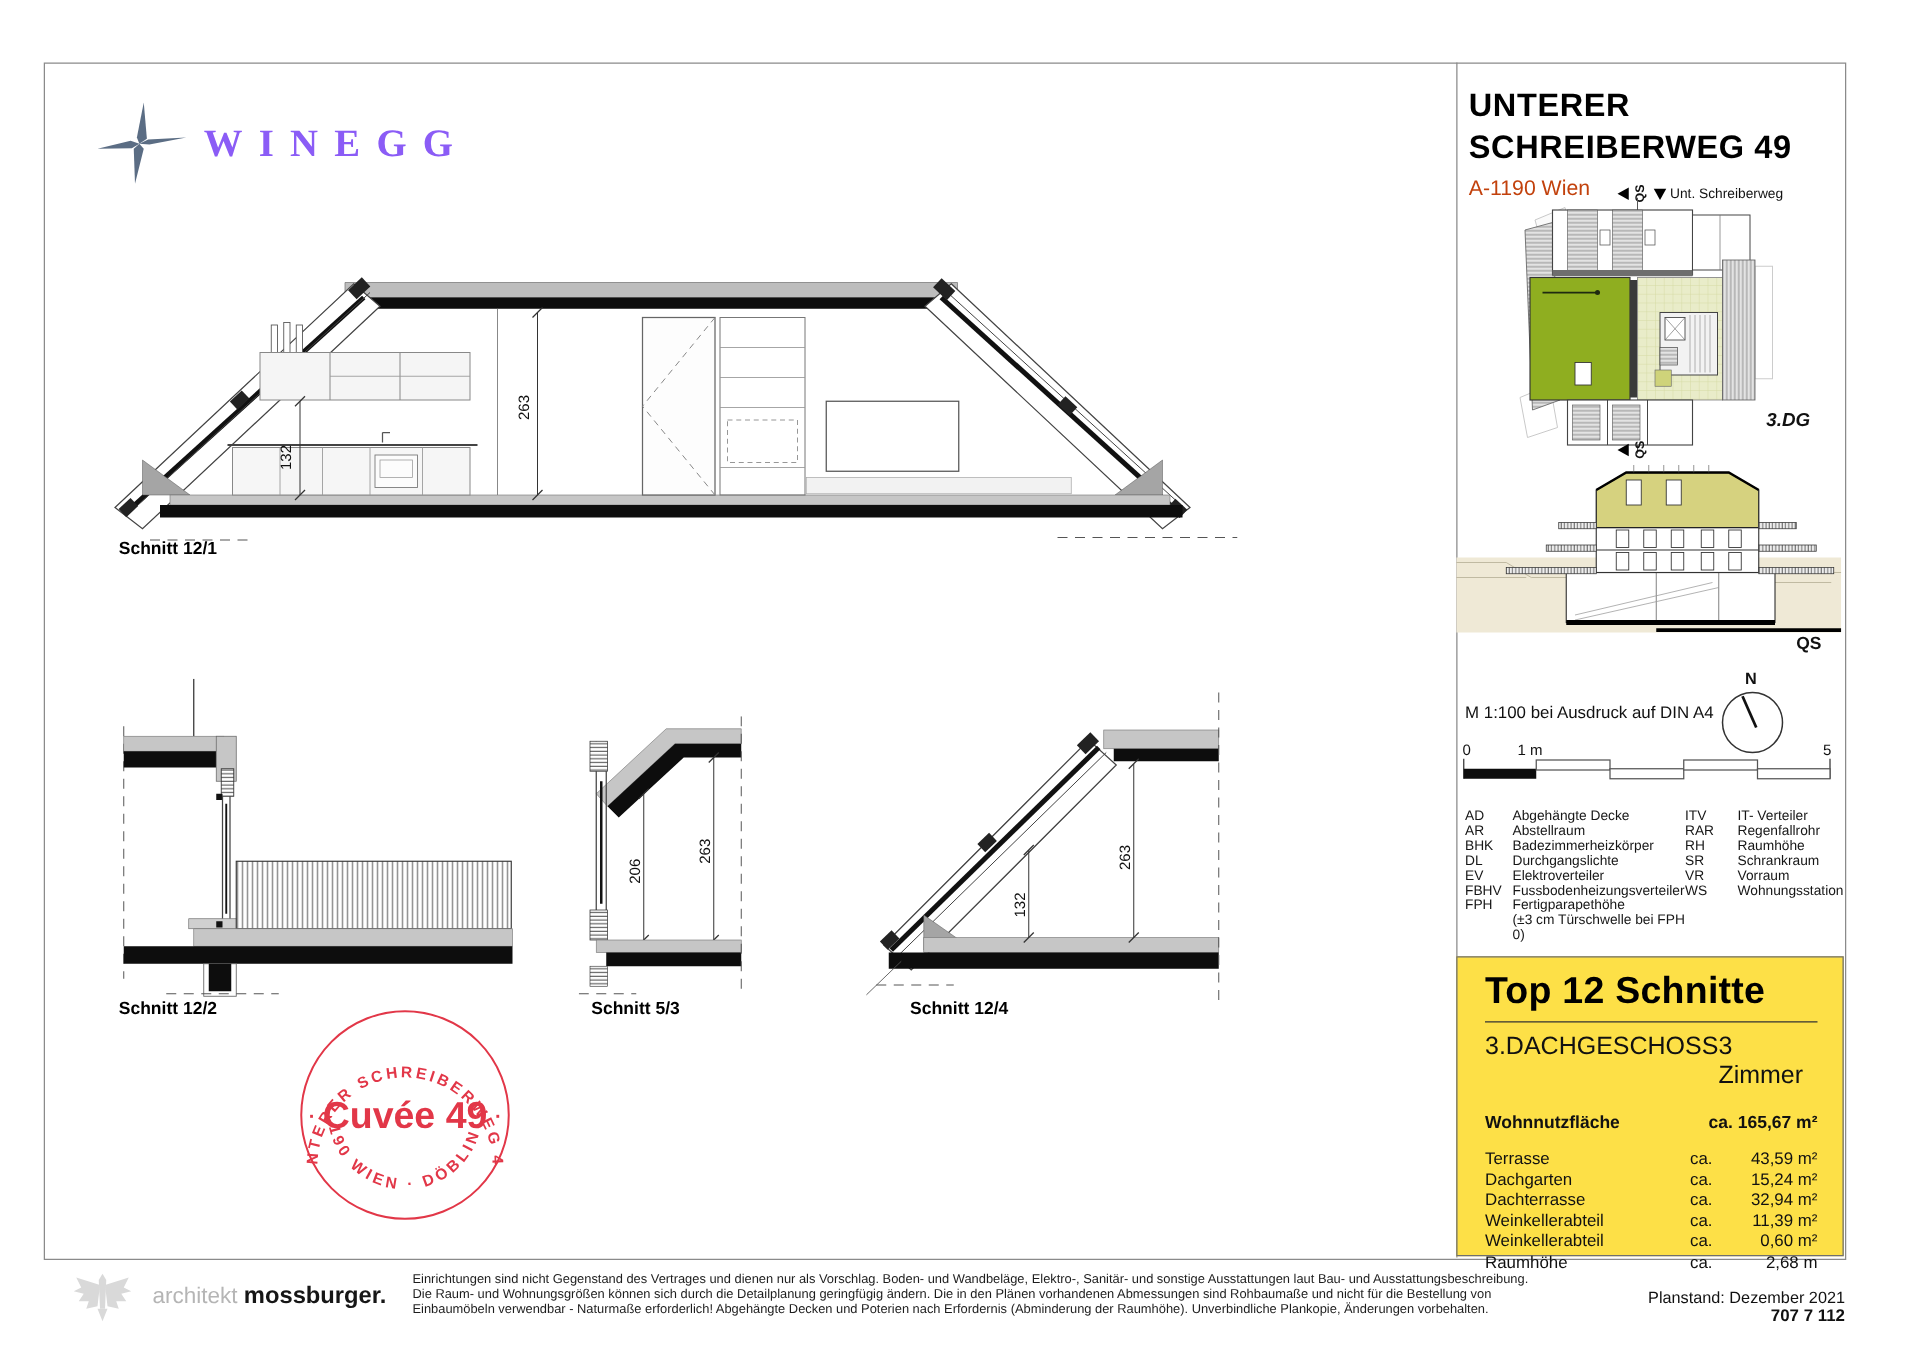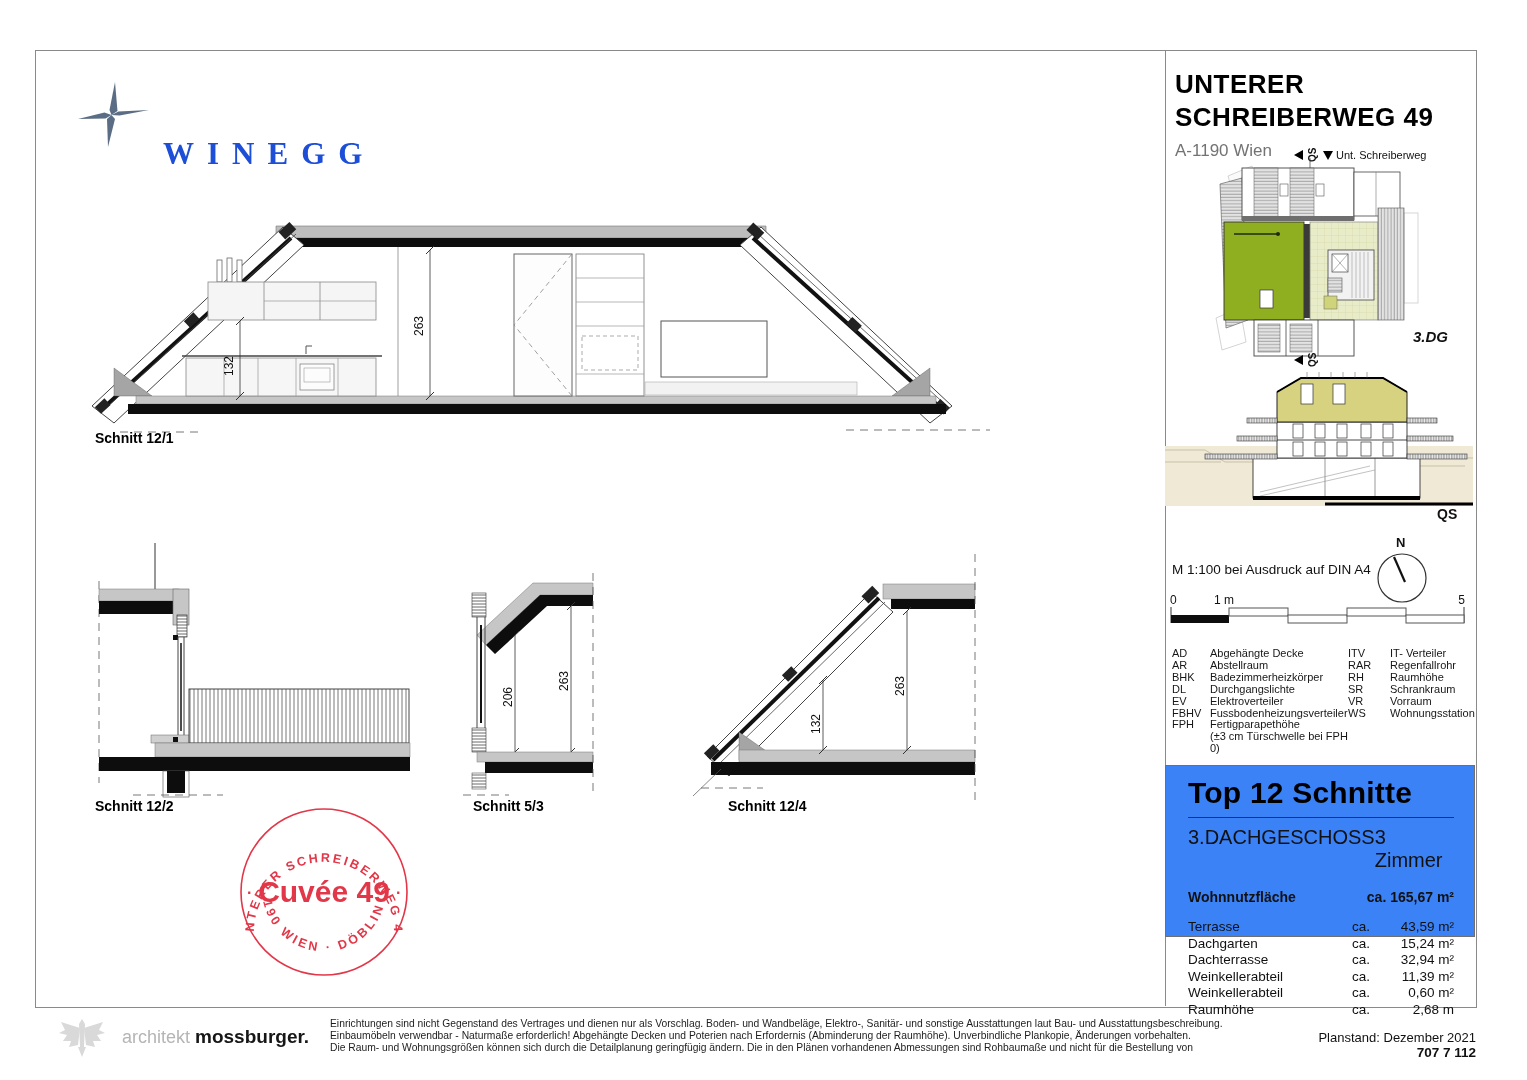--- a/index.html
+++ b/index.html
@@ -3,44 +3,44 @@
 <meta charset="utf-8">
 <style>
   html,body{margin:0;padding:0;background:#fff;}
   body{width:1527px;height:1080px;position:relative;overflow:hidden;
        font-family:"Liberation Sans",sans-serif;color:#111;}
   .abs{position:absolute;}
   .sheet-frame{left:35px;top:50px;width:1440px;height:956px;border:1px solid #8a8a8a;background:#fff;}
   .vdivider{left:1165px;top:50px;height:956px;border-left:1px solid #8a8a8a;}
   
   .logo-text{font-family:"Liberation Serif",serif;font-size:31px;font-weight:600;
-             letter-spacing:13px;color:#1d4ed8;margin-top:39px;}
+             letter-spacing:13px;color:#8b5cf6;}
   
   .proj-title{font-size:26px;font-weight:bold;line-height:33px;letter-spacing:.5px;color:#000;}
-  .proj-addr{font-size:17px;color:#737373;}
+  .proj-addr{font-size:17px;color:#c2410c;}
   .marker-row{display:flex;align-items:center;gap:3px;}
   .tri-left{width:0;height:0;border-top:5px solid transparent;border-bottom:5px solid transparent;border-right:9px solid #000;}
   .tri-down{width:0;height:0;border-left:5px solid transparent;border-right:5px solid transparent;border-top:9px solid #000;}
   .qs-rot{display:inline-block;width:14px;height:18px;font-size:10px;font-weight:bold;
           transform:rotate(-90deg);transform-origin:center;line-height:18px;}
   .street-lbl{font-size:11px;color:#111;}
   .floor-lbl{font-size:15px;font-weight:bold;font-style:italic;}
   .qs-lbl{font-size:14px;font-weight:bold;}
   .scale-note{font-size:13.5px;color:#111;}
   
   .legend{width:300px;font-size:11px;line-height:11.9px;color:#161616;}
   .legend-cols{display:flex;}
   .legend-col1{width:176px;}
   .legend-col2{width:124px;}
   .lg-row{display:flex;}
   .lg-abbr{width:38px;flex:none;}
   .lg-abbr2{width:42px;flex:none;}
   .lg-note{padding-left:38px;}
   
-  .panel{left:1165px;top:765px;width:310px;height:172px;background:#3b82f6;
+  .panel{left:1165px;top:765px;width:310px;height:240px;background:#fde047;
          border:1px solid #6f6f6f;box-sizing:border-box;padding:10px 20px 0 22px;}
   .panel-title{font-size:30px;font-weight:bold;letter-spacing:.2px;color:#000;}
   .panel-rule{border-top:1px solid #333;margin:7px 0 8px 0;}
   .panel-floor{display:flex;justify-content:space-between;font-size:20px;}
   .panel-area{display:flex;justify-content:space-between;font-size:14px;font-weight:bold;margin-top:17px;}
   .panel-rows{margin-top:14px;font-size:13.5px;}
   .p-row{display:flex;line-height:16.5px;}
   .p-lbl{flex:1;}
   .p-ca{width:26px;}
   .p-val{width:76px;text-align:right;}
@@ -537,19 +537,19 @@
     <path d="M26,13 L45,7 L41,15 L47,18 L39,20 L43,26 L35,26 L37,32 L28,30 Z"></path>
     <path d="M20,32 L28,32 L24,42 Z"></path>
   </g>
 </svg>
 <div class="abs arch-line" style="left:122px;top:1026px;">
   <span>architekt</span>
   <b>mossburger.</b>
 </div>
 <div class="abs disclaimer" style="left:330px;top:1018px;">
   <div>Einrichtungen sind nicht Gegenstand des Vertrages und dienen nur als Vorschlag. Boden- und Wandbeläge, Elektro-, Sanitär- und sonstige Ausstattungen laut Bau- und Ausstattungsbeschreibung.</div>
+  <div>Die Raum- und Wohnungsgrößen können sich durch die Detailplanung geringfügig ändern. Die in den Plänen vorhandenen Abmessungen sind Rohbaumaße und nicht für die Bestellung von</div>
   <div>Einbaumöbeln verwendbar - Naturmaße erforderlich! Abgehängte Decken und Poterien nach Erfordernis (Abminderung der Raumhöhe). Unverbindliche Plankopie, Änderungen vorbehalten.</div>
-  <div>Die Raum- und Wohnungsgrößen können sich durch die Detailplanung geringfügig ändern. Die in den Plänen vorhandenen Abmessungen sind Rohbaumaße und nicht für die Bestellung von</div>
 </div>
 <div class="abs planstand" style="right:51px;top:1031px;width:240px;">
   <div>Planstand: Dezember 2021</div>
   <div class="num">707 7 112</div>
 </div>
 
 </body></html>

